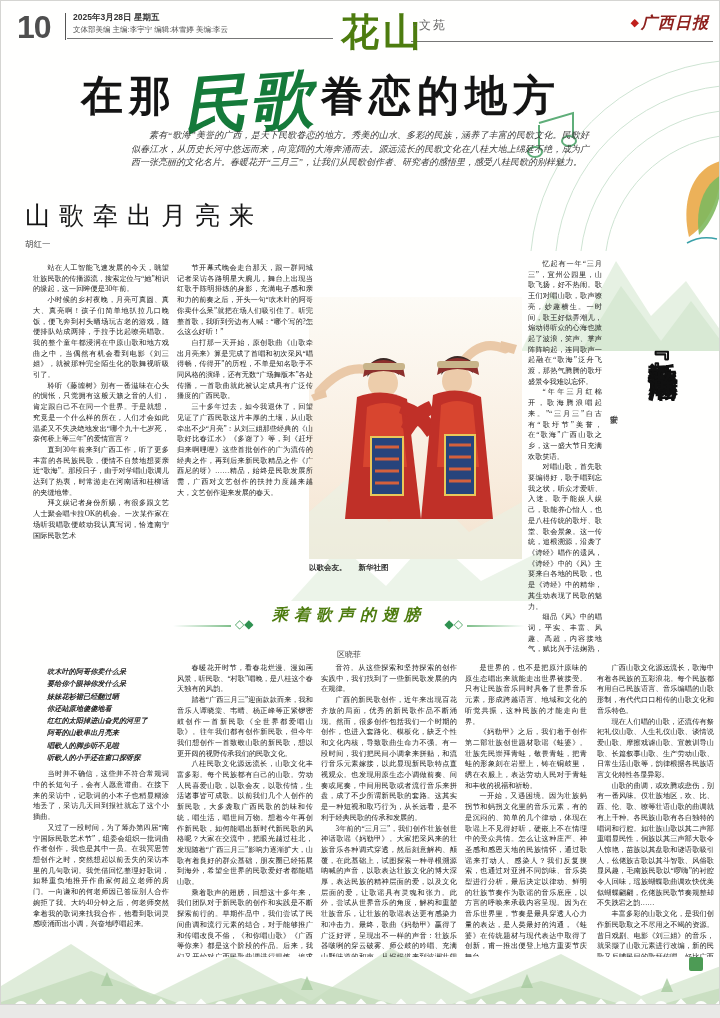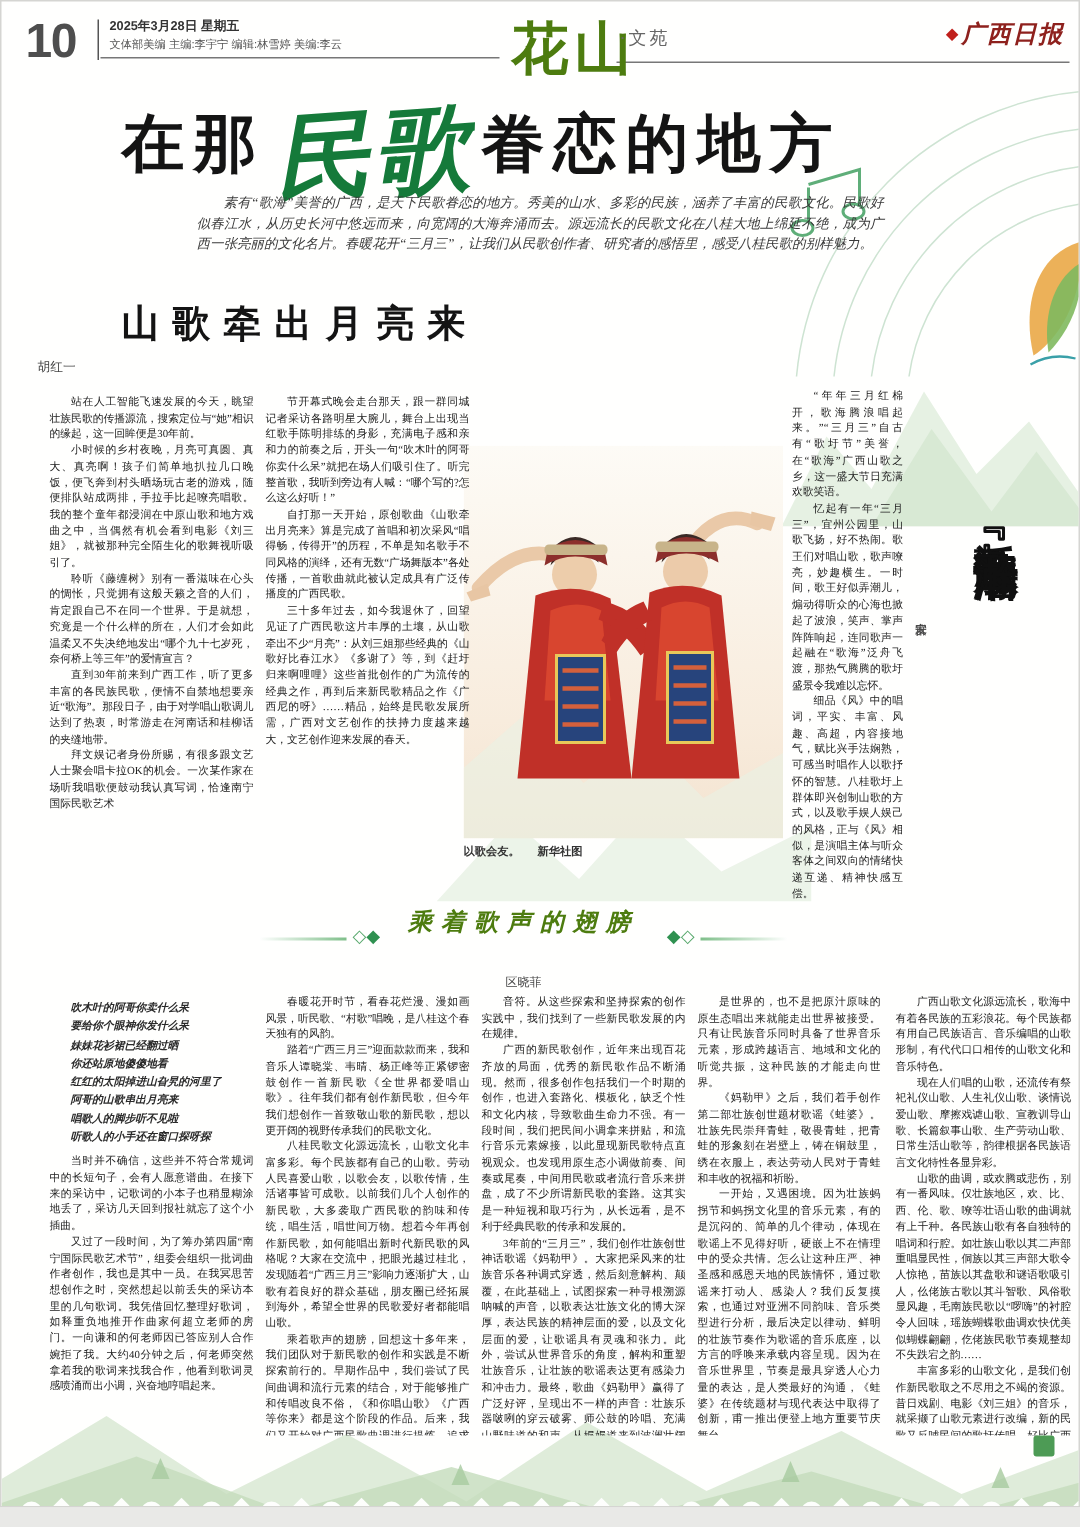--- a/index.html
+++ b/index.html
@@ -29,21 +29,21 @@
   
   .headline{left:0;top:58px;width:640px;text-align:center;z-index:2;}
   .hl-black{font-size:42px;font-weight:bold;color:#141414;letter-spacing:6px;vertical-align:14px;}
   .hl-green{font-size:64px;font-weight:bold;font-style:italic;color:#157a3a;
             letter-spacing:2px;display:inline-block;transform:rotate(-4deg);margin:0 6px;}
   .intro{left:130px;top:128px;width:458px;font-size:9px;line-height:13.5px;color:#3a3a3a;
          font-style:italic;text-align:justify;z-index:2;}
   .intro p{margin:0;text-indent:2em;}
 
   
-  .a1-title{left:24px;top:198px;width:294px;text-align:right;font-size:25px;font-weight:bold;
+  .a1-title{left:24px;top:198px;width:294px;text-align:left;font-size:25px;font-weight:normal;
             color:#141414;letter-spacing:9px;z-index:2;}
   .a1-author{left:24px;top:238px;width:294px;text-align:left;font-size:8.5px;color:#444;z-index:2;}
 
   .col{position:absolute;overflow:hidden;z-index:2;font-size:7.2px;line-height:10.7px;
        text-align:justify;color:#212121;}
   .col p{margin:0;text-indent:2em;}
   .lyrics{margin:5px 0 5px 14px;}
   .lyrics div{font-style:italic;font-weight:bold;color:#2a2a2a;line-height:12.3px;text-indent:0;}
 
   
@@ -246,22 +246,23 @@
       <p>广西的新民歌创作，近年来出现百花齐放的局面，优秀的新民歌作品不断涌现。然而，很多创作包括我们一个时期的创作，也进入套路化、模板化，缺乏个性和文化内核，导致歌曲生命力不强。有一段时间，我们把民间小调拿来拼贴，和流行音乐元素嫁接，以此显现新民歌特点直视观众。也发现用原生态小调做前奏、间奏或尾奏，中间用民歌或者流行音乐来拼盘，成了不少所谓新民歌的套路。这其实是一种短视和取巧行为，从长远看，是不利于经典民歌的传承和发展的。</p>
       <p>3年前的“三月三”，我们创作壮族创世神话歌谣《妈勒甲》。大家把采风来的壮族音乐各种调式穿透，然后刻意解构、颠覆，在此基础上，试图探索一种寻根溯源呐喊的声音，以歌表达壮族文化的博大深厚，表达民族的精神层面的爱，以及文化层面的爱，让歌谣具有灵魂和张力。此外，尝试从世界音乐的角度，解构和重塑壮族音乐，让壮族的歌谣表达更有感染力和冲击力。最终，歌曲《妈勒甲》赢得了广泛好评，呈现出不一样的声音：壮族乐器啵咧的穿云破雾、师公鼓的吟唱、充满山野味道的和声，从娓娓道来到波澜壮阔的演唱方式，天地、神灵、稻谷、铜鼓等壮文化意象，赋予了这首歌不一样的味道。</p>
     </div>
   <div class="col" style="left:464px;top:662px;width:122px;height:294px;">
       <p>是世界的，也不是把原汁原味的原生态唱出来就能走出世界被接受。只有让民族音乐同时具备了世界音乐元素，形成跨越语言、地域和文化的听觉共振，这种民族的才能走向世界。</p>
       <p>《妈勒甲》之后，我们着手创作第二部壮族创世题材歌谣《蛙婆》。壮族先民崇拜青蛙，敬畏青蛙，把青蛙的形象刻在岩壁上，铸在铜鼓里，绣在衣服上，表达劳动人民对于青蛙和丰收的祝福和祈盼。</p>
       <p>一开始，又遇困境。因为壮族蚂拐节和蚂拐文化里的音乐元素，有的是沉闷的、简单的几个律动，体现在歌谣上不见得好听，硬嵌上不在情理中的受众共情。怎么让这种庄严、神圣感和感恩天地的民族情怀，通过歌谣来打动人、感染人？我们反复摸索，也通过对亚洲不同韵味、音乐类型进行分析，最后决定以律动、鲜明的壮族节奏作为歌谣的音乐底座，以方言的呼唤来承载内容呈现。因为在音乐世界里，节奏是最具穿透人心力量的表达，是人类最好的沟通，《蛙婆》在传统题材与现代表达中取得了创新，甫一推出便登上地方重要节庆舞台。</p>
     </div>
 
   <div class="col" style="left:527px;top:258px;width:74px;height:396px;">
+      <p>忆起有一年“三月三”，宜州公园里，山歌飞扬，好不热闹。歌王们对唱山歌，歌声嘹亮，妙趣横生。一时间，歌王好似弄潮儿，煽动得听众的心海也掀起了波浪，笑声、掌声阵阵响起，连同歌声一起融在“歌海”泛舟飞渡，那热气腾腾的歌圩盛景令我难以忘怀。</p>
       <p>“年年三月红棉开，歌海腾浪唱起来。”“三月三”自古有“歌圩节”美誉，在“歌海”广西山歌之乡，这一盛大节日充满欢歌笑语。</p>
-      <p>忆起有一年“三月三”，宜州公园里，山歌飞扬，好不热闹。歌王们对唱山歌，歌声嘹亮，妙趣横生。一时间，歌王好似弄潮儿，煽动得听众的心海也掀起了波浪，笑声、掌声阵阵响起，连同歌声一起融在“歌海”泛舟飞渡，那热气腾腾的歌圩盛景令我难以忘怀。</p>
+      <p>对唱山歌，首先歌要编得好，歌手唱到忘我之状，听众才爱听、入迷。歌手能娱人娱己，歌能养心怡人，也是八桂传统的歌圩、歌堂、歌会景象。这一传统，追根溯源，沿袭了《诗经》唱作的遗风，《诗经》中的《风》主要来自各地的民歌，也是《诗经》中的精华，其生动表现了民歌的魅力。</p>
       <p>细品《风》中的唱词，平实、丰富、风趣、高超，内容接地气，赋比兴手法娴熟，可感当时唱作人以歌抒怀的智慧。八桂歌圩上群体即兴创制山歌的方式，以及歌手娱人娱己的风格，正与《风》相似，是演唱主体与听众客体之间双向的情绪快递互递、精神快感互偿。</p>
     </div>
   <div class="abs a3-vtitle">泛舟『歌海』歌浩瀚</div>
   <div class="abs a3-author">宋安群</div>
   <div class="col" style="left:596px;top:662px;width:117px;height:294px;">
       <p>广西山歌文化源远流长，歌海中有着各民族的五彩浪花。每个民族都有用自己民族语言、音乐编唱的山歌形制，有代代口口相传的山歌文化和音乐特色。</p>
       <p>现在人们唱的山歌，还流传有祭祀礼仪山歌、人生礼仪山歌、谈情说爱山歌、摩擦戏谑山歌、宣教训导山歌、长篇叙事山歌、生产劳动山歌、日常生活山歌等，韵律根据各民族语言文化特性各显异彩。</p>
       <p>山歌的曲调，或欢腾或悲伤，别有一番风味。仅壮族地区，欢、比、西、伦、歌、嘹等壮语山歌的曲调就有上千种。各民族山歌有各自独特的唱词和行腔。如壮族山歌以其二声部重唱显民性，侗族以其三声部大歌令人惊艳，苗族以其盘歌和谜语歌吸引人，仫佬族古歌以其斗智歌、风俗歌显风趣，毛南族民歌以“啰嗨”的衬腔令人回味，瑶族蝴蝶歌曲调欢快优美似蝴蝶翩翩，仡佬族民歌节奏规整却不失跌宕之韵……</p>
       <p>丰富多彩的山歌文化，是我们创作新民歌取之不尽用之不竭的资源。昔日戏剧、电影《刘三姐》的音乐，就采撷了山歌元素进行改编，新的民歌又反哺民间的歌圩传唱。好比广西音乐人创作的《山里山外》，便是采用了瑶族蝴蝶歌素材创作出了精品之作……</p>
     </div>

